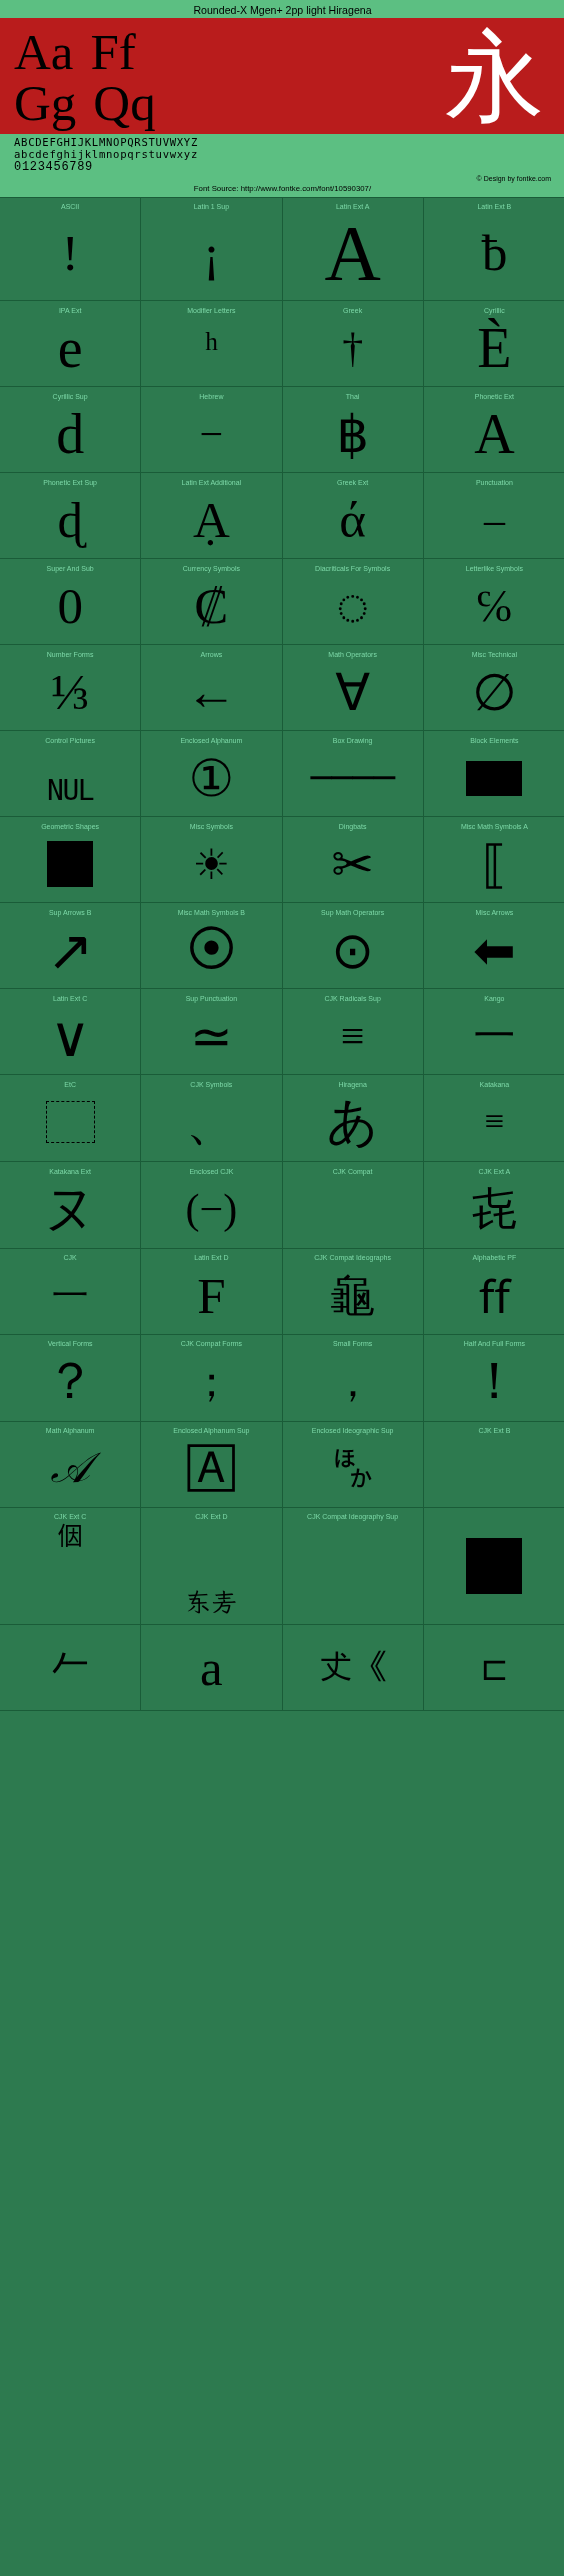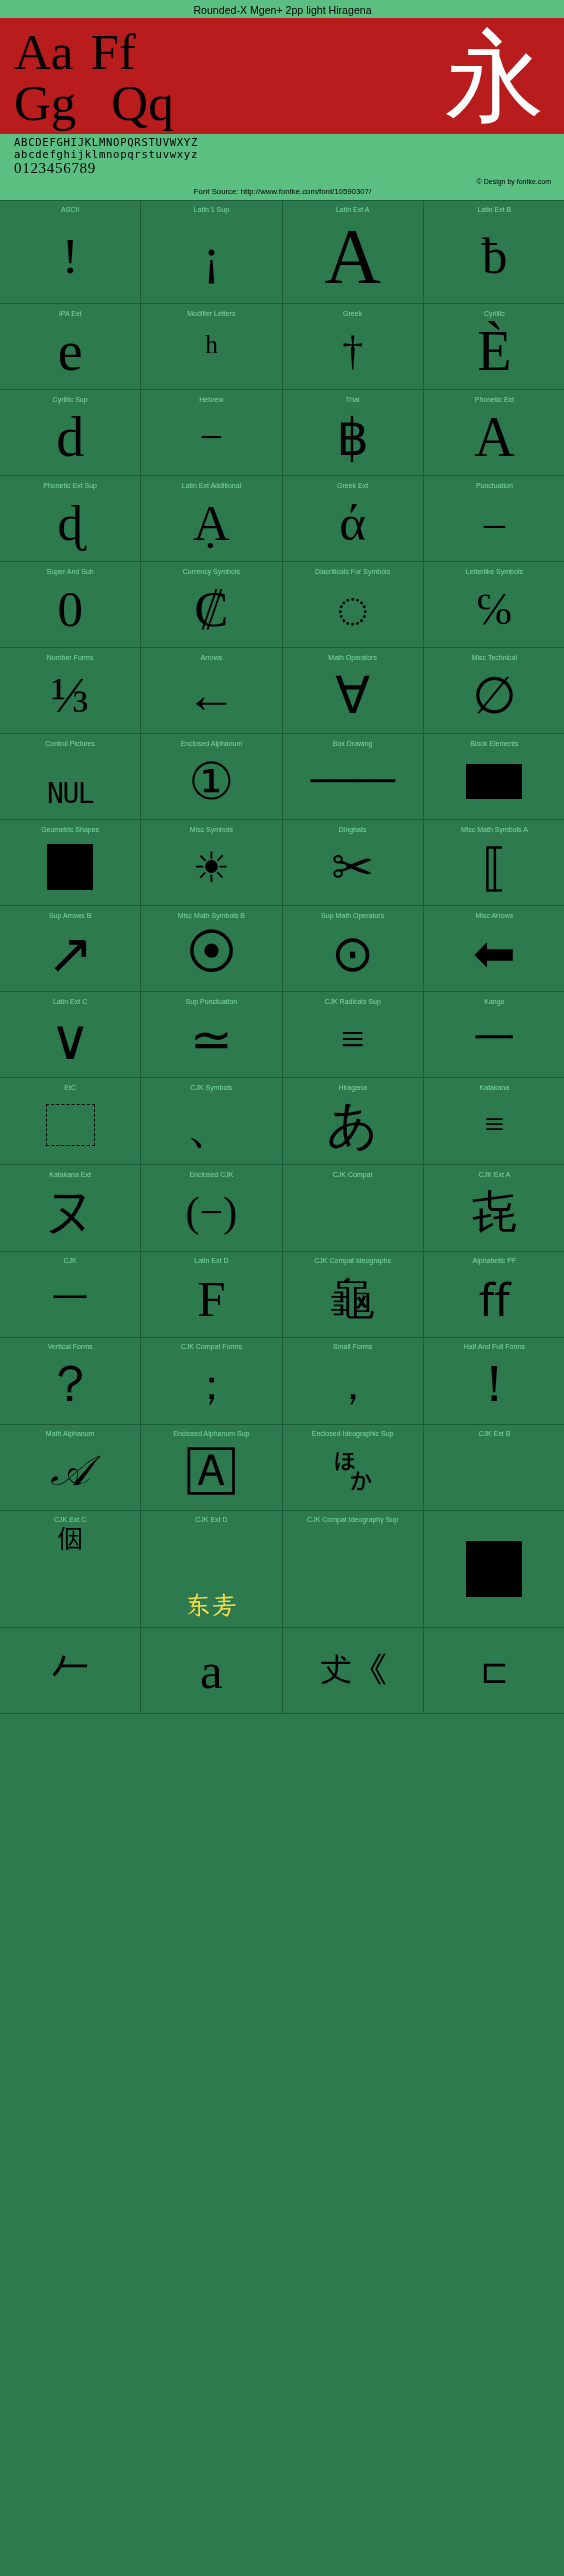--- a/index.html
+++ b/index.html
@@ -15,32 +15,32 @@
 <div style="background:#5cbf82; text-align:center; padding:4.2px 0 2.1px 0;">
   <span style="font-size:10.6px; color:#000; font-family:Arial,sans-serif;">Rounded-X Mgen+ 2pp light Hiragena</span>
 </div>
 
 <div style="background:#b91c1c; padding:8.5px 14px 5.6px 14px; display:flex; align-items:center; justify-content:space-between;">
   <div style="display:flex; flex-direction:column;">
     <div style="display:flex; gap:17px;">
       <span style="font-size:51px; font-weight:300; color:#000; font-family:Georgia,serif; line-height:1;">Aa</span>
       <span style="font-size:51px; font-weight:300; color:#000; font-family:Georgia,serif; line-height:1;">Ff</span>
     </div>
-    <div style="display:flex; gap:35px;">
+    <div style="display:flex; gap:17px;">
       <span style="font-size:51px; font-weight:300; color:#000; font-family:Georgia,serif; line-height:1;">Gg</span>
       <span style="font-size:51px; font-weight:300; color:#000; font-family:Georgia,serif; line-height:1;">Qq</span>
     </div>
   </div>
   <div style="font-size:99px; color:#fff; font-family:serif; line-height:1; padding-right:7px;">永</div>
 </div>
 
 <div style="background:#5cbf82; padding:1.4px 14px 0px 14px;">
   <div style="font-size:10.6px; font-family:monospace; color:#000; letter-spacing:0.7px;">ABCDEFGHIJKLMNOPQRSTUVWXYZ</div>
   <div style="font-size:10.6px; font-family:monospace; color:#000; letter-spacing:0.7px;">abcdefghijklmnopqrstuvwxyz</div>
-  <div style="font-size:15px; font-family:Liberation Serif, serif; color:#000; letter-spacing:0.7px;">0123456789</div>
+  <div style="font-size:12px; font-family:Liberation Mono, monospace; color:#000; letter-spacing:0.7px;">0123456789</div>
   <div style="font-size:7px; color:#000; text-align:right; padding-top:1.4px;">© Design by fontke.com</div>
 </div>
 
 <div style="background:#5cbf82; color:#000; font-size:7.8px; text-align:center; padding:2.1px 0 3.5px 0; font-family:Arial,sans-serif;">Font Source: http://www.fontke.com/font/10590307/</div>
 
 <div style="background:#2d7a4f;">
 
   <div style="display:grid; grid-template-columns:repeat(4,1fr); border-top:0.7px solid #1a5c38;">
     <div style="border-right:0.7px solid #1a5c38; min-height:85px; display:flex; flex-direction:column; align-items:center; padding:2.8px 1.4px 4.2px 1.4px;">
       <span style="color:#7dd9a8; font-size:7px; padding-top:2.8px; font-family:Arial,sans-serif;">ASCII</span>
@@ -326,21 +326,21 @@
     </div>
   </div>
 
   <div style="display:grid; grid-template-columns:repeat(4,1fr); border-top:0.7px solid #1a5c38;">
     <div style="border-right:0.7px solid #1a5c38; min-height:113px; display:flex; flex-direction:column; align-items:center; padding:2.8px 1.4px 4.2px 1.4px; overflow:hidden;">
       <span style="color:#7dd9a8; font-size:7px; padding-top:2.8px; font-family:Arial,sans-serif;">CJK Ext C</span>
       <span style="font-size:25.4px; color:#000; font-family:Georgia,serif; margin-top:auto; margin-bottom:auto; font-weight:300; line-height:1.3; text-align:center;">𪜶𪝺𪞞<br>𪟅𪠀𪡋<br>𪢘𪣫𪤲</span>
     </div>
     <div style="border-right:0.7px solid #1a5c38; min-height:113px; display:flex; flex-direction:column; align-items:center; padding:2.8px 1.4px 4.2px 1.4px; overflow:hidden;">
       <span style="color:#7dd9a8; font-size:7px; padding-top:2.8px; font-family:Arial,sans-serif;">CJK Ext D</span>
-      <span style="font-size:25.4px; color:#fde047; font-family:Georgia,serif; margin-top:auto; margin-bottom:auto; font-weight:300; line-height:1.3; text-align:left;">𫠝𫠞𫠟<br>𫠠𫠡𫠢<br>𫠣𫠤𫠥</span>
+      <span style="font-size:25.4px; color:#000000; font-family:Georgia,serif; margin-top:auto; margin-bottom:auto; font-weight:300; line-height:1.3; text-align:left;">𫠝𫠞𫠟<br>𫠠𫠡𫠢<br>𫠣𫠤𫠥</span>
     </div>
     <div style="border-right:0.7px solid #1a5c38; min-height:113px; display:flex; flex-direction:column; align-items:center; padding:2.8px 1.4px 4.2px 1.4px; overflow:hidden;">
       <span style="color:#7dd9a8; font-size:7px; padding-top:2.8px; font-family:Arial,sans-serif;">CJK Compat Ideography Sup</span>
     </div>
     <div style="min-height:113px; display:flex; flex-direction:column; align-items:center; padding:2.8px 1.4px 4.2px 1.4px;">
       <span style="color:#7dd9a8; font-size:7px; padding-top:2.8px; font-family:Arial,sans-serif;"></span>
       <div style="width:56px; height:56px; background:#000; margin:auto;"></div>
     </div>
   </div>
 

